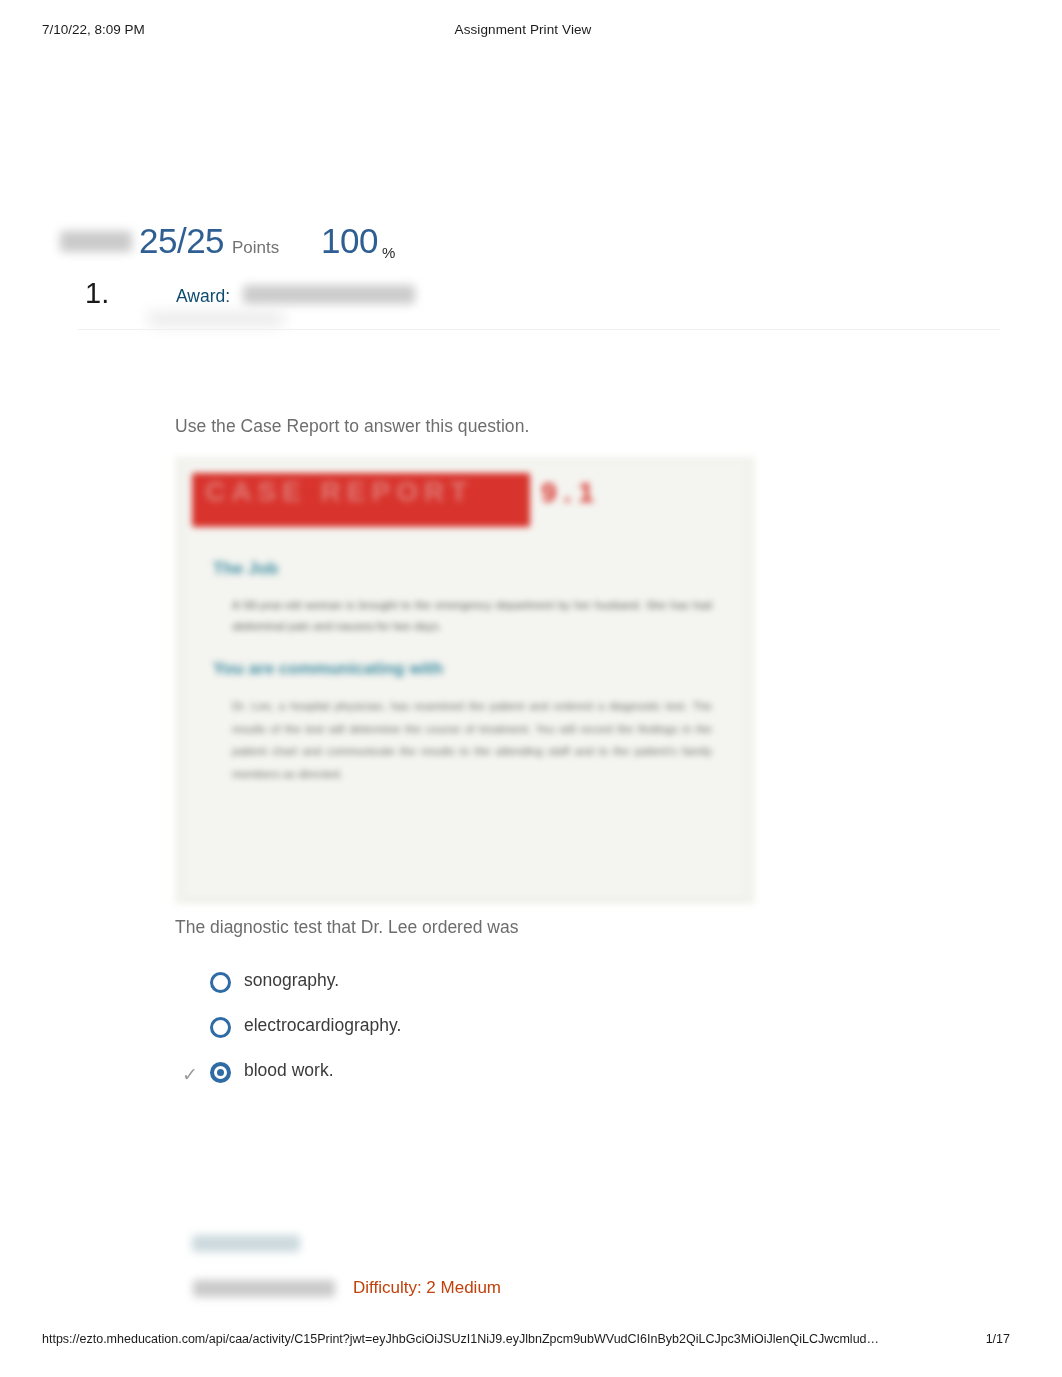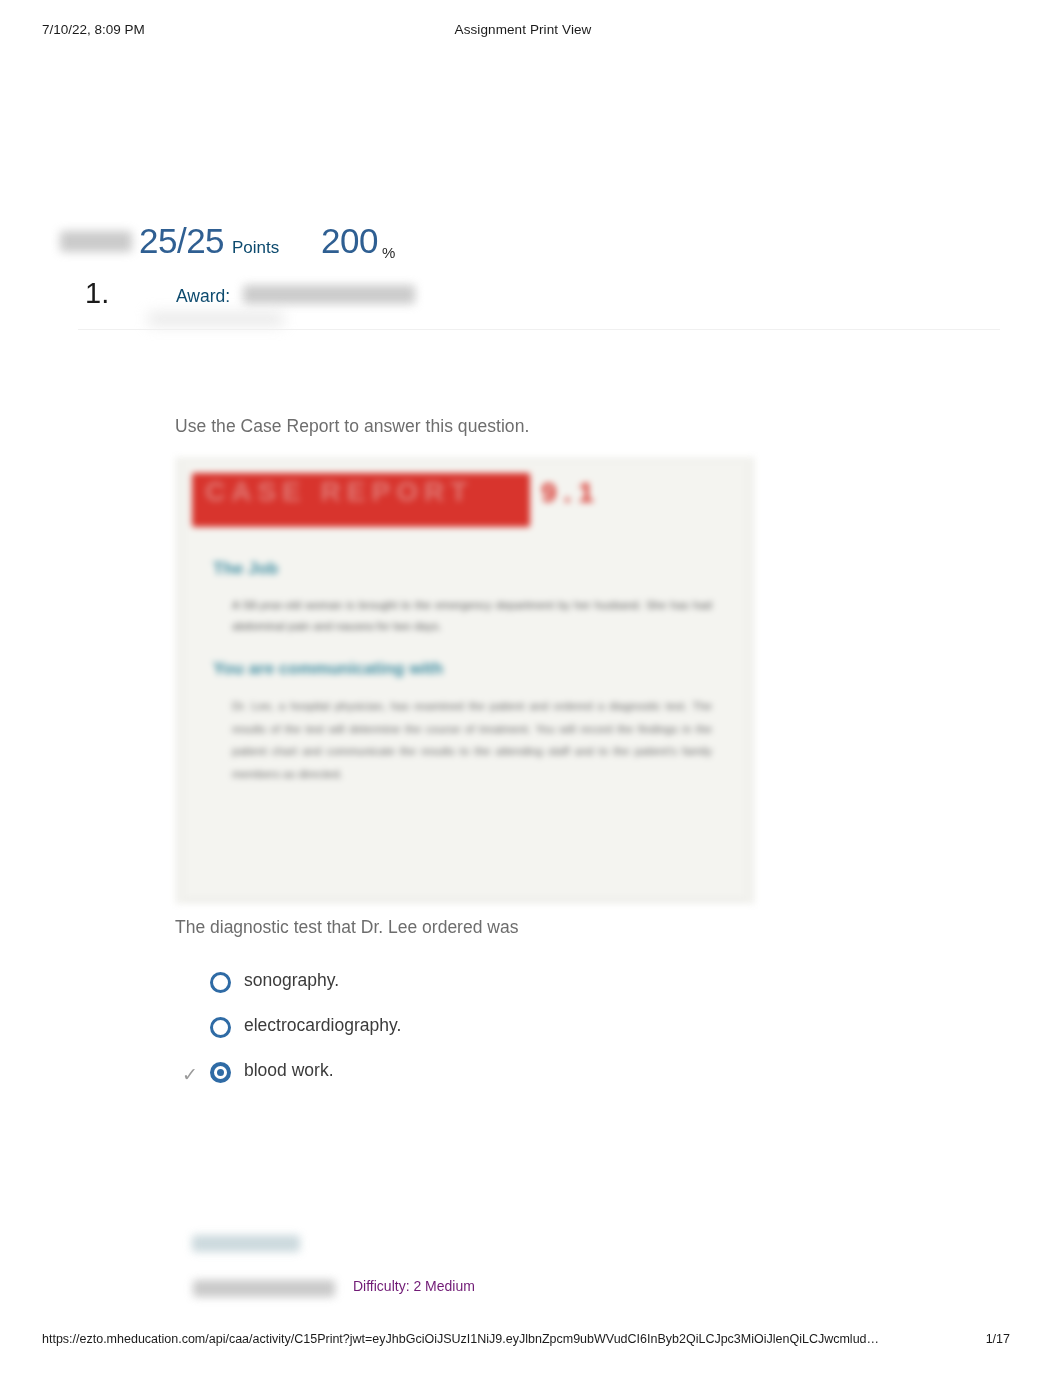--- a/index.html
+++ b/index.html
@@ -76,21 +76,21 @@
     font-size: 35px;
     color: #2f5f92;
     letter-spacing: -.5px;
     white-space: nowrap;
   }
   .score-points-word {
     position: absolute;
     left: 172px;
     top: 13px;
     font-size: 17px;
-    color: #0c4a6e;
+    color: #737373;
   }
   .score-pct {
     position: absolute;
     left: 261px;
     top: -4px;
     font-size: 35px;
     color: #2f5f92;
     letter-spacing: -.5px;
   }
   .score-pct-sign {
@@ -332,22 +332,22 @@
     height: 17px;
     background: #c0c0c0;
     border-radius: 3px;
     filter: blur(4.5px);
     opacity: .85;
   }
   .meta-difficulty {
     position: absolute;
     left: 353px;
     top: 1278px;
-    font-size: 14px;
-    color: #701a75;
+    font-size: 17px;
+    color: #c2410c;
   }
 
   
   .print-footer {
     position: absolute;
     left: 0;
     top: 1332px;
     width: 1062px;
     height: 20px;
     font-size: 12.5px;
@@ -375,21 +375,21 @@
 
   <div class="print-header">
     <span class="ph-date">7/10/22, 8:09 PM</span>
     <span class="ph-title">Assignment Print View</span>
   </div>
 
   <div class="score-row">
     <span class="score-label-blur"></span>
     <span class="score-points">25/25</span>
     <span class="score-points-word">Points</span>
-    <span class="score-pct">200</span>
+    <span class="score-pct">100</span>
     <span class="score-pct-sign">%</span>
   </div>
 
   <div class="q-number">1.</div>
   <div class="award-label">Award:</div>
   <div class="award-value-blur"></div>
 
   <div class="divider-smudge"></div>
   <div class="divider"></div>
 

